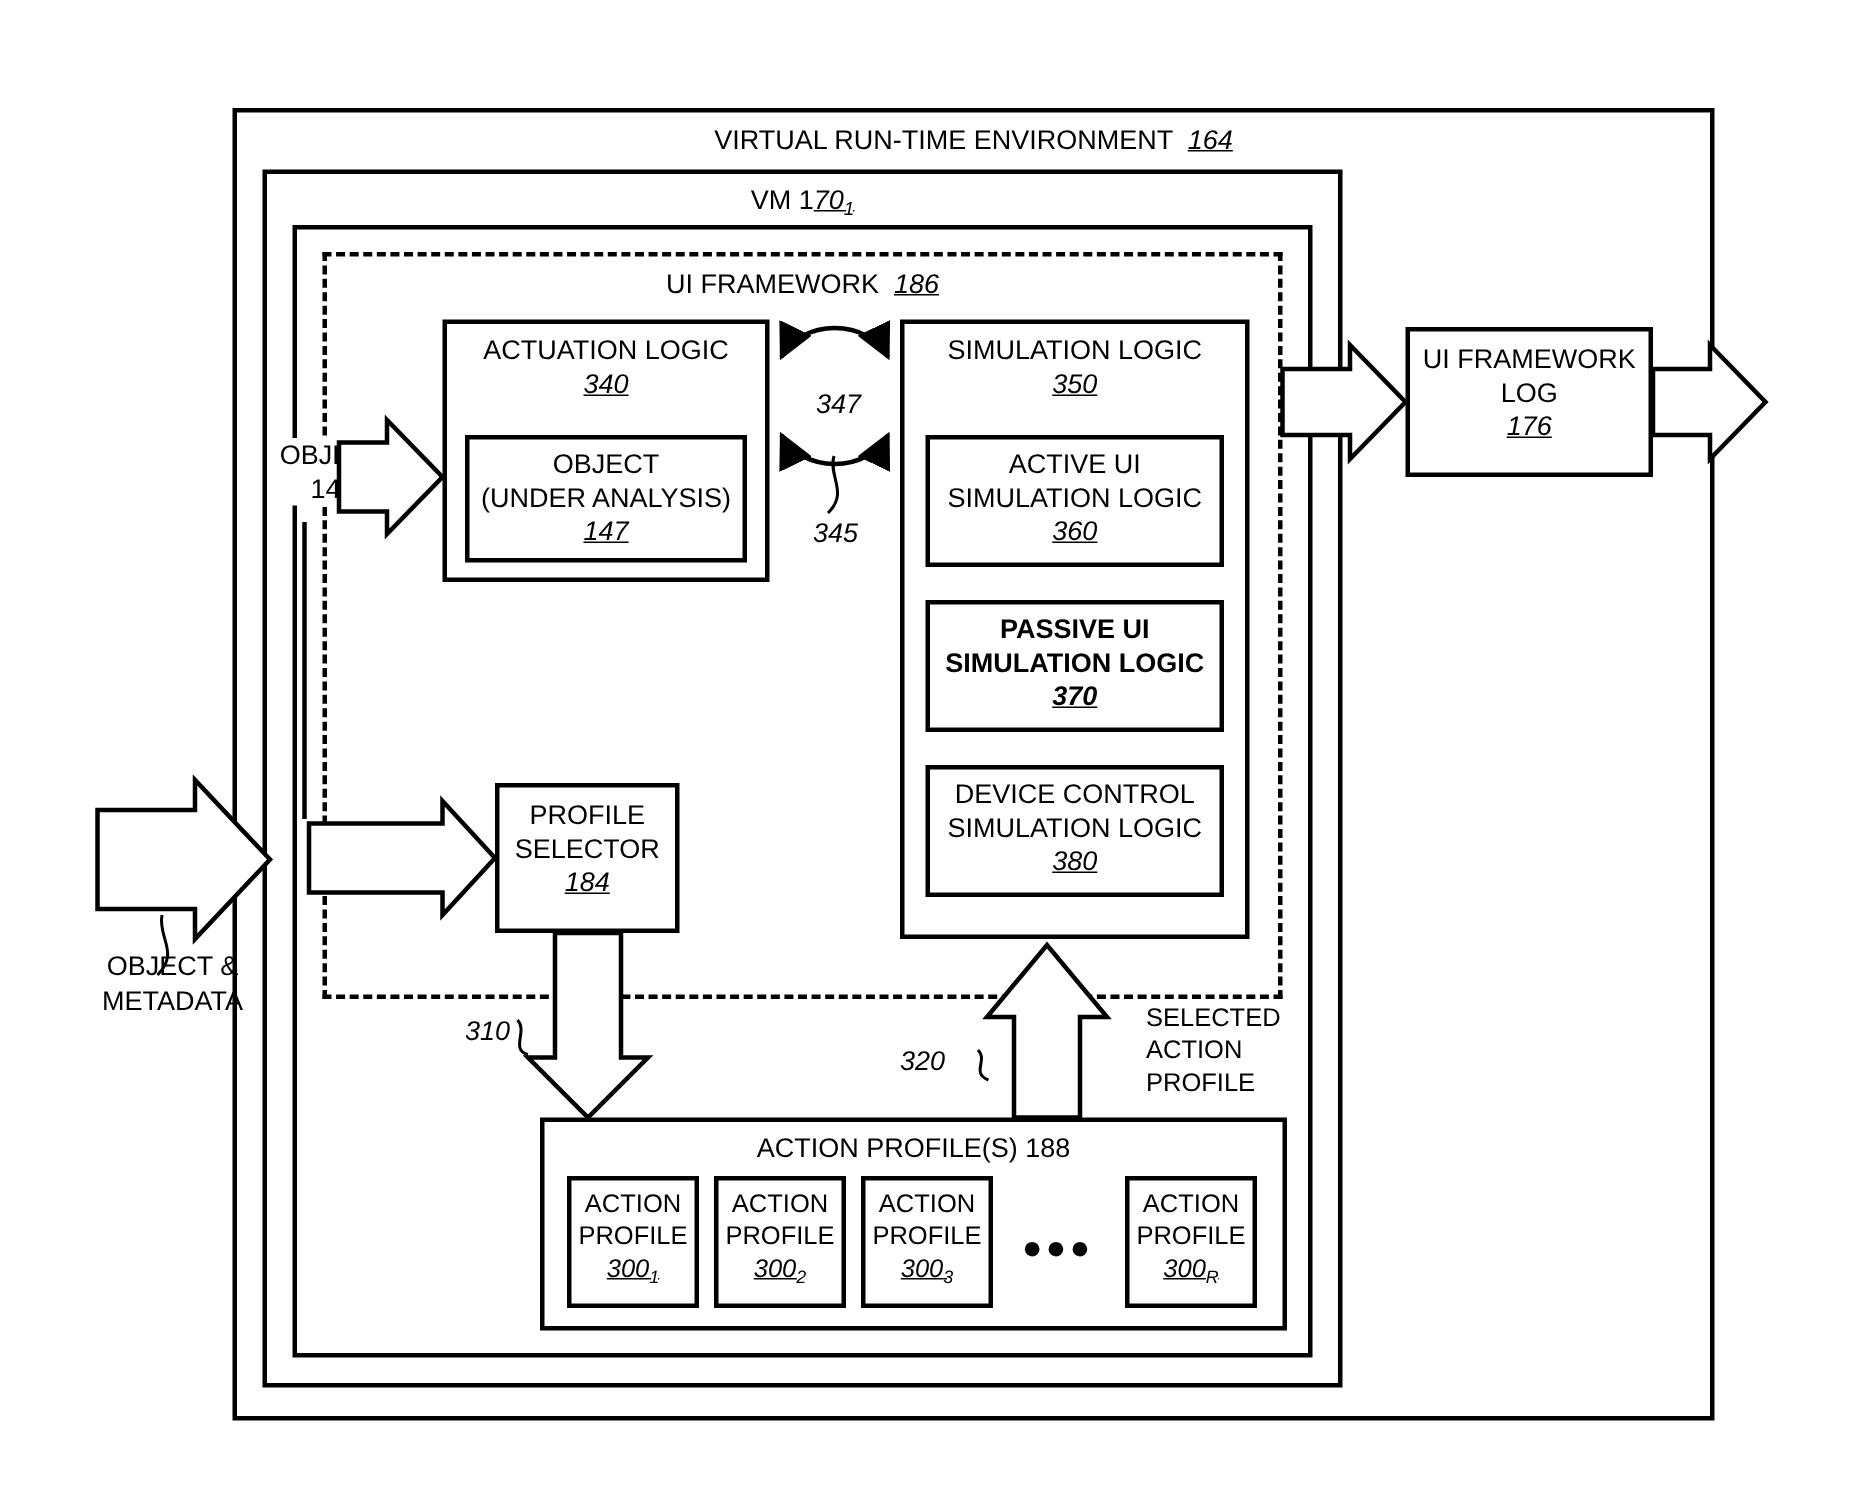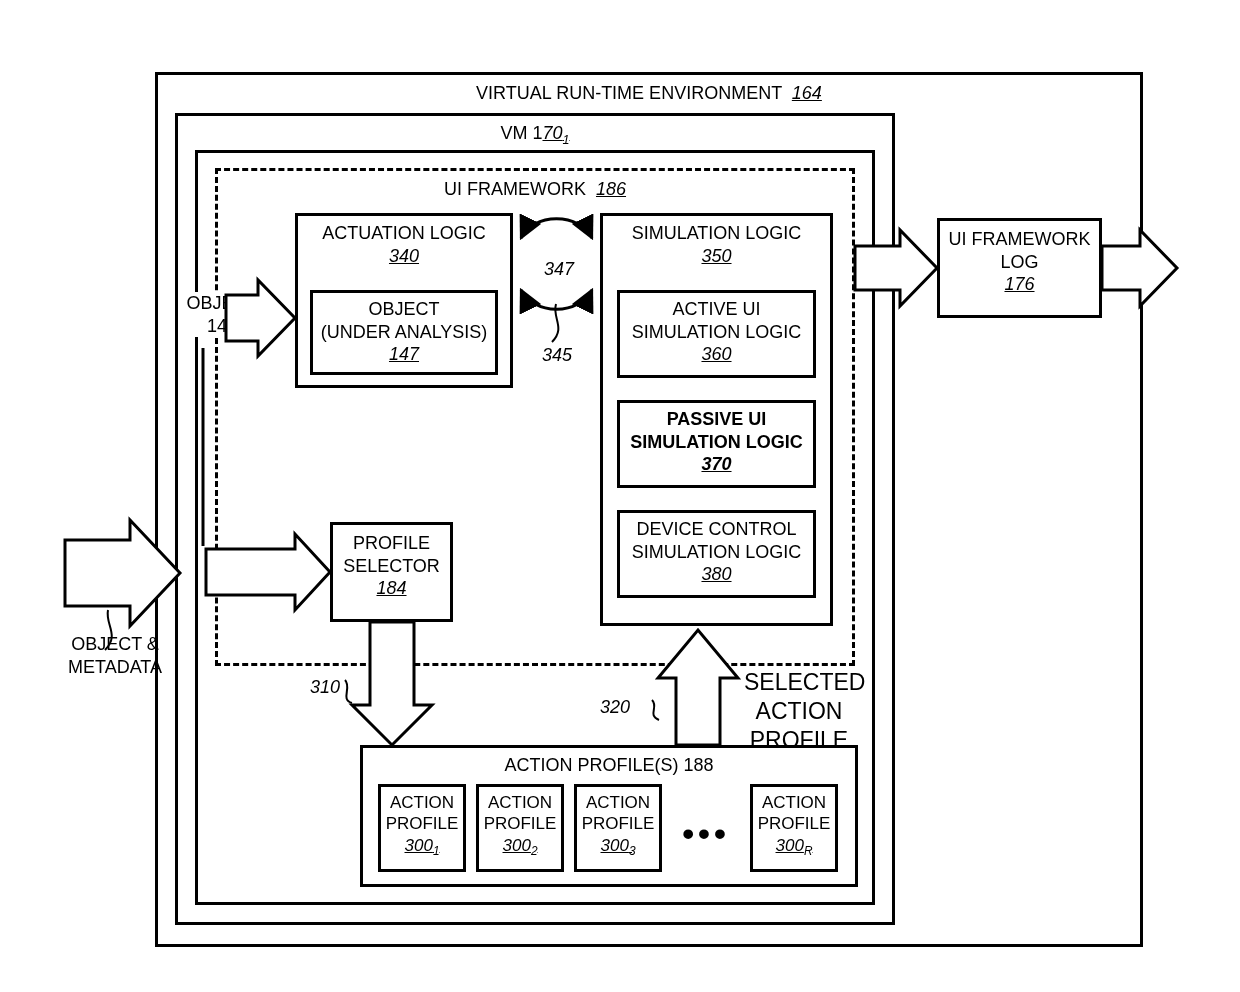--- a/index.html
+++ b/index.html
@@ -154,21 +154,21 @@
 
   <div class="label" style="left:55px; top:633px; width:120px; text-align:center; white-space:pre-line;"><span>OBJECT &amp;
 METADATA</span></div>
 
   <div class="label" style="left:182px; top:292px; width:80px; text-align:center; white-space:pre-line; background:#fff;"><span>OBJECT
 147</span></div>
 
   <div class="label" style="left:212px; top:552px; width:110px; text-align:center; white-space:pre-line;"><span>METADATA
 148</span></div>
 
-  <div class="label" style="left:744px; top:668px; width:110px; text-align:center; white-space:pre-line; font-size:23px;"><span>SELECTED
+  <div class="label" style="left:764px; top:668px; width:110px; text-align:left; white-space:pre-line; font-size:17px;"><span>SELECTED
 ACTION
 PROFILE</span></div>
 
   <div class="label it" style="left:300px; top:676px; width:50px;"><span>310</span></div>
   <div class="label it" style="left:590px; top:696px; width:50px;"><span>320</span></div>
   <div class="label it" style="left:532px; top:344px; width:50px;"><span>345</span></div>
   <div class="label it" style="left:534px; top:258px; width:50px;"><span>347</span></div>
 
   <svg class="overlay">
     <defs>

